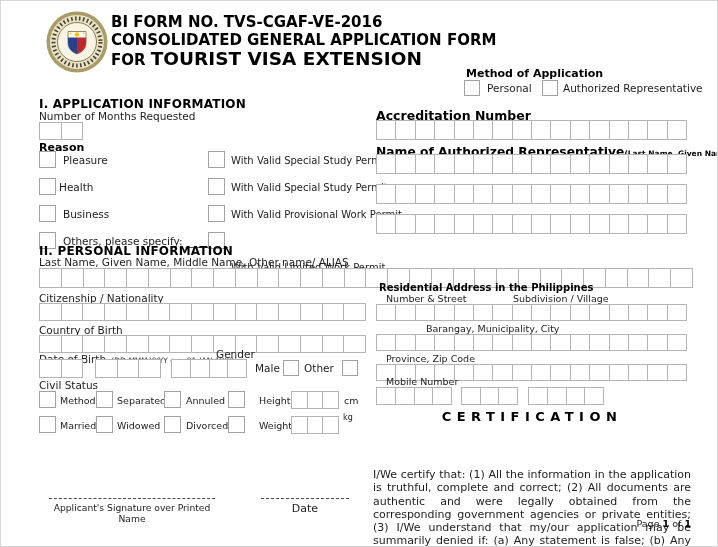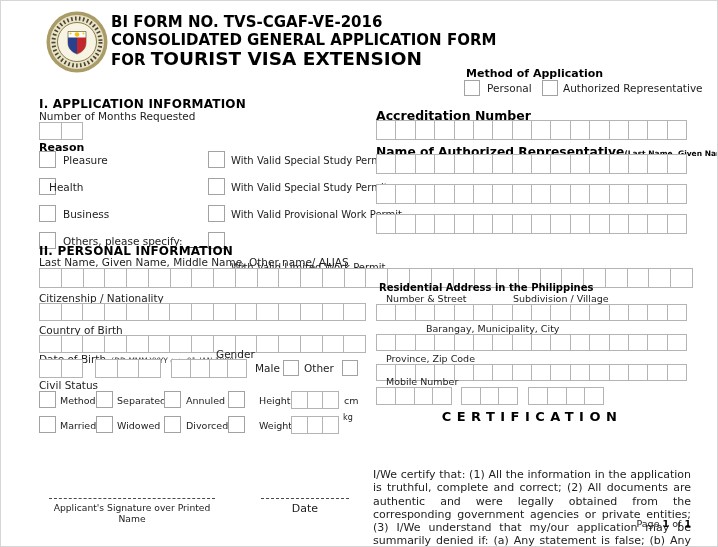--- a/index.html
+++ b/index.html
@@ -58,21 +58,21 @@
   <div class="abs boxrow" style="left:38px;top:121px;width:44px;height:18px;">
       <div class="cell"></div>
       <div class="cell"></div>
     </div>
 
   <div class="abs b" style="left:38px;top:140px;font-size:11px;">Reason</div>
 
   <div class="abs cb cb-lg" style="left:38px;top:150px;"></div>
   <div class="abs lbl" style="left:62px;top:153px;">Pleasure</div>
   <div class="abs cb cb-lg" style="left:38px;top:177px;"></div>
-  <div class="abs lbl" style="left:48px;top:180px;">Health</div>
+  <div class="abs lbl" style="left:58px;top:180px;">Health</div>
   <div class="abs cb cb-lg" style="left:38px;top:204px;"></div>
   <div class="abs lbl" style="left:62px;top:207px;">Business</div>
   <div class="abs cb cb-lg" style="left:38px;top:231px;"></div>
   <div class="abs lbl" style="left:62px;top:234px;">Others, please specify: ________</div>
 
   <div class="abs cb cb-lg" style="left:207px;top:150px;"></div>
   <div class="abs" style="left:230px;top:154px;font-size:10px;">With Valid Special Study Permit</div>
   <div class="abs cb cb-lg" style="left:207px;top:177px;"></div>
   <div class="abs" style="left:230px;top:181px;font-size:10px;">With Valid Special Study Permit</div>
   <div class="abs cb cb-lg" style="left:207px;top:204px;"></div>

